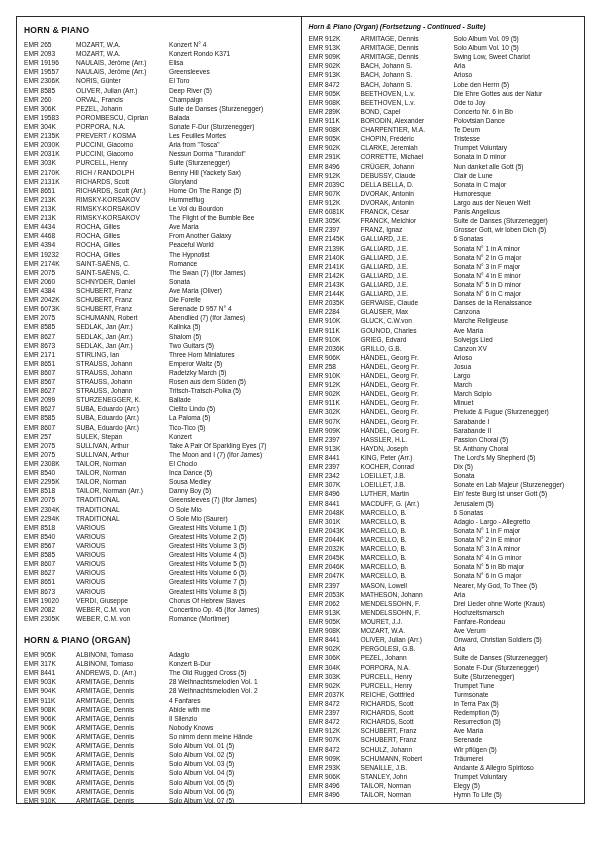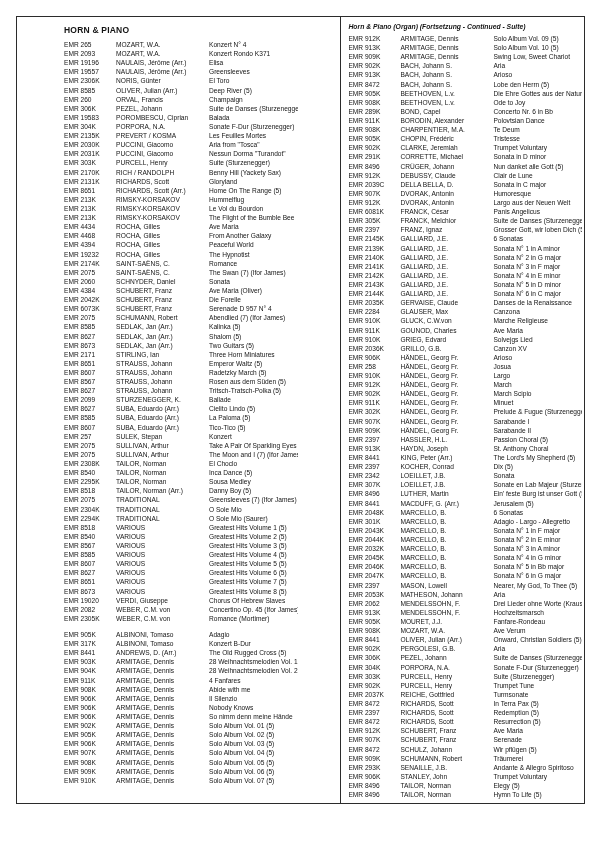--- a/index.html
+++ b/index.html
@@ -20,21 +20,20 @@
     border: 1.5px solid #2b2b2b;
     box-sizing: border-box;
     display: flex;
     background: #ffffff;
   }
   .col {
     width: 50%;
     box-sizing: border-box;
     padding: 3px 2px 0 7px;
     overflow: hidden;
-    margin-left: 40px;
   }
   .col-right {
     border-left: 1px solid #2b2b2b;
   }
   .section-title {
     font-size: 8.5px;
     font-weight: bold;
     letter-spacing: 0.2px;
     margin: 5px 0 5px 0;
     white-space: nowrap;
@@ -381,20 +380,21 @@
           <span class="c1">WEBER, C.M. von</span>
           <span class="c2">Concertino Op. 45 (Ifor James)</span>
         </div>
         <div class="row">
           <span class="c0">EMR 2305K</span>
           <span class="c1">WEBER, C.M. von</span>
           <span class="c2">Romance (Mortimer)</span>
         </div>
       </div>
     <div class="section-gap"></div>
+    <div class="section-title">HORN &amp; PIANO (ORGAN)</div>
     <div class="rows">
         <div class="row">
           <span class="c0">EMR 905K</span>
           <span class="c1">ALBINONI, Tomaso</span>
           <span class="c2">Adagio</span>
         </div>
         <div class="row">
           <span class="c0">EMR 317K</span>
           <span class="c1">ALBINONI, Tomaso</span>
           <span class="c2">Konzert B-Dur</span>

